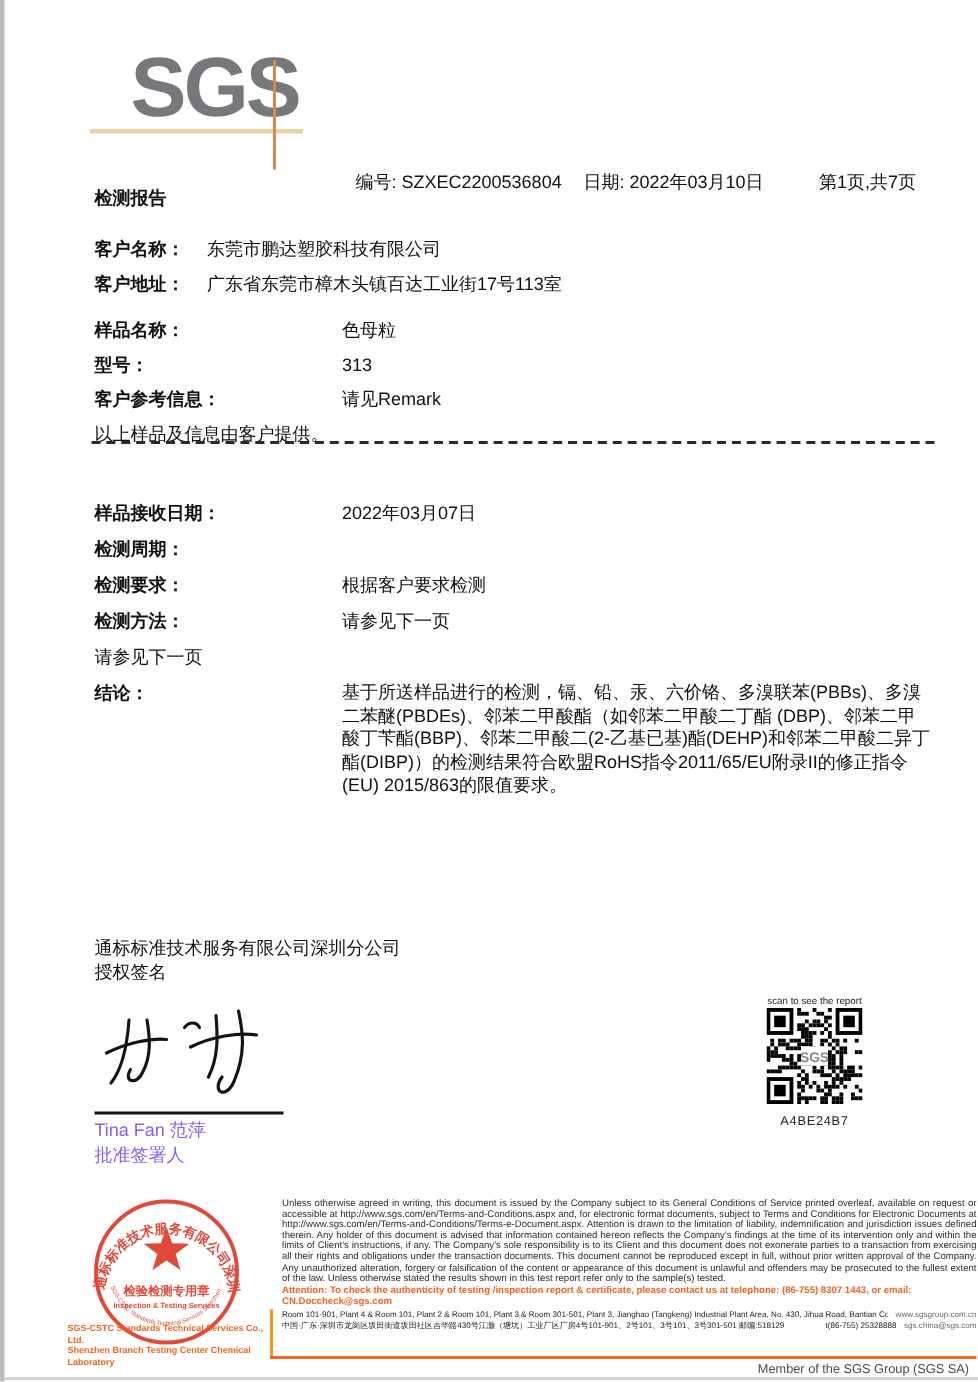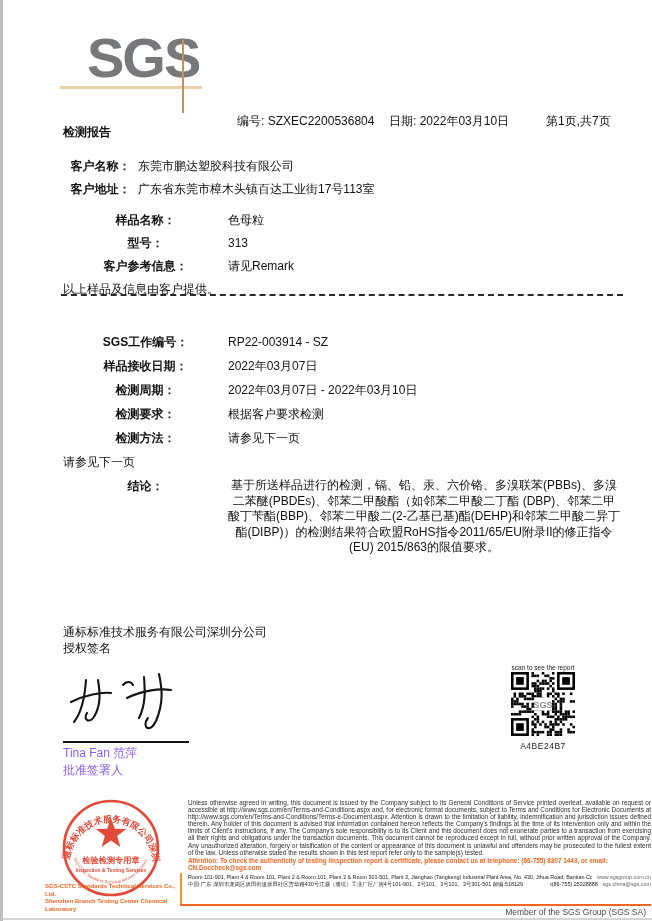--- a/index.html
+++ b/index.html
@@ -13,21 +13,21 @@
   .logo{position:absolute;left:84px;top:30px;font-size:56px;font-weight:700;
         color:#77787b;letter-spacing:-2px;line-height:1;}
   .logo-hline{position:absolute;left:57px;top:86px;width:142px;height:3px;background:#eccfa4;}
   .logo-vline{position:absolute;left:179px;top:40px;width:2px;height:73px;background:#cf8d4e;}
   
   .title{position:absolute;left:60px;top:124px;font-size:12px;font-weight:700;color:#111;}
   .hmeta{position:absolute;top:113px;font-size:12px;color:#111;white-space:nowrap;}
   .hm-no{left:234px;} .hm-date{left:386px;} .hm-page{left:543px;text-align:center;}
   
   .block{position:absolute;left:60px;font-size:12px;color:#111;}
-  .row{display:flex;line-height:17px;margin-bottom:6px;text-align:center;}
+  .row{display:flex;line-height:17px;margin-bottom:6px;}
   .row .lbl{font-weight:700;flex:0 0 auto;}
   .client-block .lbl{width:75px;}
   .wide-lbl .lbl{width:165px;}
   .note{line-height:17px;margin-top:2px;}
   .dashes{position:absolute;left:58px;top:294px;width:562px;border-top:2px dashed #2a2a2a;}
   .work-block .row{margin-bottom:7px;}
   .concl-val{width:392px;line-height:15.5px;}
   
   .sig-company{position:absolute;left:60px;top:624px;font-size:12px;color:#111;line-height:16px;}
   .sig-svg{position:absolute;left:62px;top:668px;}
@@ -96,30 +96,25 @@
       <span class="lbl">客户参考信息：</span>
       <span>请见Remark</span>
     </div>
     <div class="note">以上样品及信息由客户提供。</div>
   </div>
 
   <div class="dashes"></div>
 
   <div class="block wide-lbl work-block" style="top:334px;">
     <div class="row">
-      <span class="lbl">SGS工作编号：</span>
-      <span>RP22-003914 - SZ</span>
-    </div>
-    <div class="row">
       <span class="lbl">样品接收日期：</span>
       <span>2022年03月07日</span>
     </div>
     <div class="row">
       <span class="lbl">检测周期：</span>
-      <span>2022年03月07日 - 2022年03月10日</span>
     </div>
     <div class="row">
       <span class="lbl">检测要求：</span>
       <span>根据客户要求检测</span>
     </div>
     <div class="row">
       <span class="lbl">检测方法：</span>
       <span>请参见下一页</span>
     </div>
     <div class="row">

